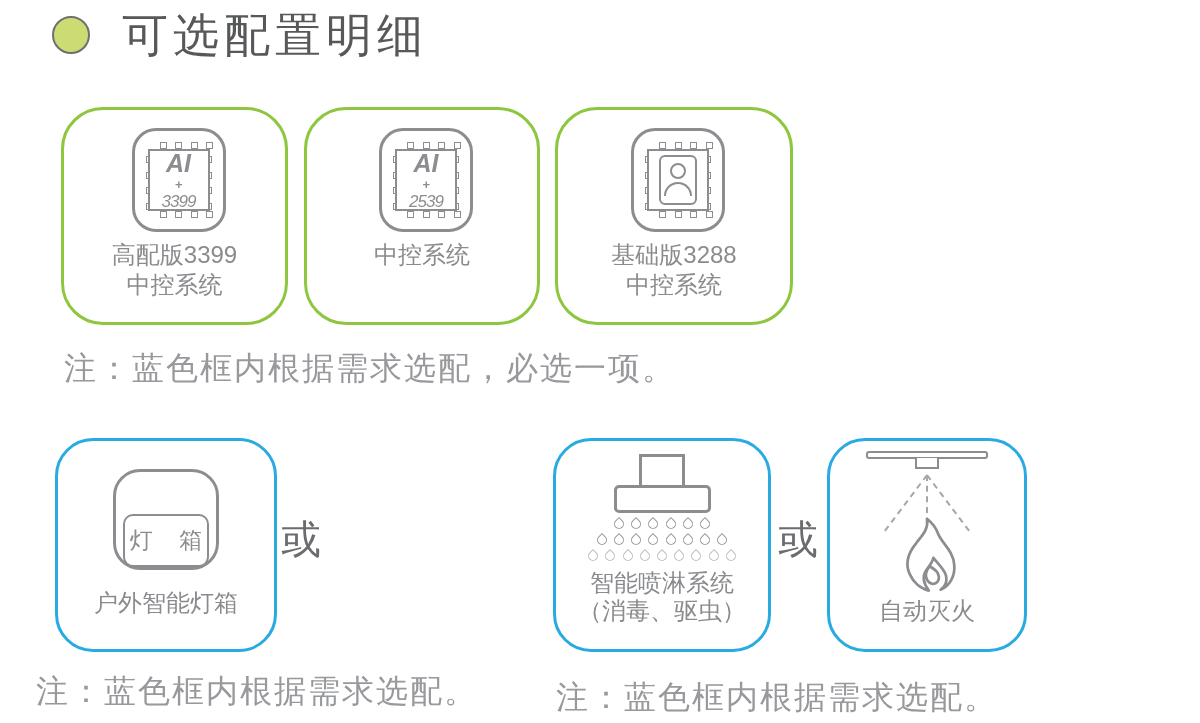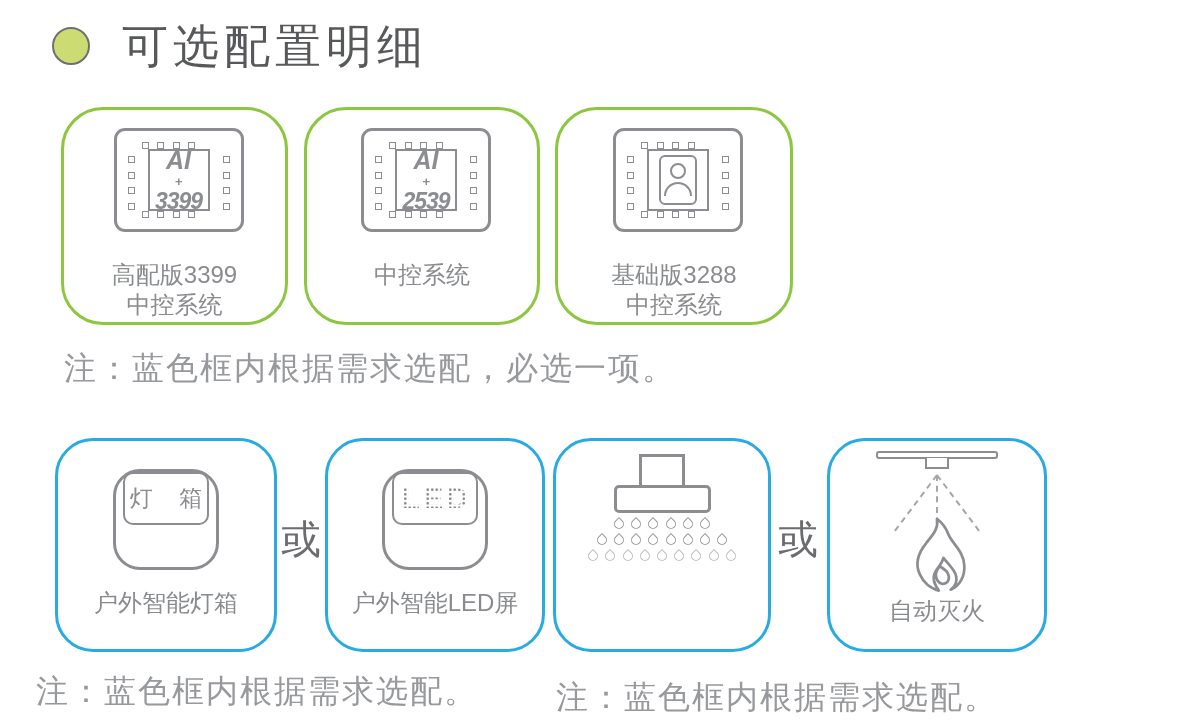--- a/index.html
+++ b/index.html
@@ -4,74 +4,74 @@
 <style>
   * { margin:0; padding:0; box-sizing:border-box; }
   html,body { background:#ffffff; }
   .canvas {
     position:relative; width:1200px; height:723px; background:#ffffff;
     font-family:"Liberation Sans","DejaVu Sans",sans-serif; overflow:hidden;
     color:#898b8e;
   }
 
   
-  .hdr { position:absolute; left:52px; top:21px; display:flex; align-items:center; }
+  .hdr { position:absolute; left:52px; top:10px; display:flex; align-items:center; }
   .bullet { width:38px; height:38px; border-radius:50%; background:#ccdb72;
             border:2px solid #6e6f72; margin-right:32px; flex:0 0 auto; }
   .titles { display:flex; align-items:baseline; }
   .title-zh { font-size:46px; color:#57585a; letter-spacing:5px; line-height:1.1; }
   .title-en { font-size:31px; color:#8dc63f; margin-left:12px; letter-spacing:0.5px; }
 
   
   .box { position:absolute; border:3px solid; display:flex; flex-direction:column;
          align-items:center; background:#fff; }
   .box.green { top:107px; height:218px; border-color:#8dc63f; border-radius:42px; }
   .box.blue  { top:438px; height:214px; border-color:#29abe2; border-radius:38px; }
   .b1 { left:61px;  width:227px; }
   .b2 { left:304px; width:236px; }
   .b3 { left:555px; width:238px; }
   .b4 { left:806px; width:237px; }
   .c1 { left:55px;  width:222px; }
   .c2 { left:325px; width:220px; }
   .c3 { left:553px; width:218px; }
-  .c4 { left:827px; width:220px; }
-
-  .lbl { margin-top:28px; text-align:center; color:#898b8e; font-size:24px; line-height:30px; }
+  .c4 { left:827px; width:200px; }
+
+  .lbl { margin-top:8px; text-align:center; color:#898b8e; font-size:24px; line-height:30px; }
   .late .lbl { margin-top:28px; }
 
   
-  .chip { position:relative; width:130px; height:104px; border:3px solid #8b8d90;
-          border-radius:11px; margin-top:18px; flex:0 0 auto;margin-left:8px; }
+  .chip { position:relative; width:94px; height:104px; border:3px solid #8b8d90;
+          border-radius:24px; margin-top:18px; flex:0 0 auto;margin-left:8px; }
   .late .chip { margin-top:25px; }
   .chip-core { position:absolute; left:50%; top:50%; transform:translate(-50%,-50%);
                width:62px; height:62px; border:2.5px solid #8b8d90;
                display:flex; align-items:center; justify-content:center; background:#fff; z-index:2; }
   .pin { position:absolute; width:7px; height:7px; border:1.5px solid #8b8d90; background:#fff; }
   .chip-txt { font-style:italic; color:#8b8d90; text-align:center; line-height:1; }
   .chip-txt .ct1 { display:block; font-size:25px; font-weight:600; }
   .chip-txt .ctp { display:block; font-size:13px; margin:2px 0; font-weight:600; }
-  .chip-txt .ct2 { display:block; font-size:23px; font-weight:700; letter-spacing:-1px; }
+  .chip-txt .ct2 { display:block; font-size:17px; font-weight:400; letter-spacing:-1px; }
   .face-frame { width:38px; height:50px; border:2.5px solid #8b8d90; border-radius:6px;
                 display:flex; flex-direction:column; align-items:center; overflow:hidden; }
   .face-head { width:16px; height:16px; border:2.5px solid #8b8d90; border-radius:50%; margin-top:6px; }
   .face-body { width:28px; height:14px; border:2.5px solid #8b8d90; border-bottom:none;
                border-radius:14px 14px 0 0; margin-top:3px; }
   .inner-sq { width:40px; height:40px; border:2.5px solid #8b8d90; }
 
   
   .note { position:absolute; font-size:32px; color:#97999c; letter-spacing:2px; white-space:nowrap; }
   .note-req { left:64px; top:347px; }
   .note-opt-left  { left:36px; top:670px; }
   .note-opt-right { left:556px; top:676px; }
   .or { position:absolute; font-size:40px; color:#6b6c6f; top:512px; }
   .or1 { left:281px; } .or2 { left:778px; }
 
   
   .sq { width:106px; height:101px; border:3px solid #8b8d90; border-radius:27px; margin-top:28px;
-        display:flex; align-items:flex-start; justify-content:center; flex:0 0 auto; }
+        display:flex; align-items:flex-end; justify-content:center; flex:0 0 auto; }
   .screen { width:86px; height:53px; border:2.5px solid #8b8d90; border-radius:10px;
             display:flex; align-items:center; justify-content:center; color:#8b8d90; }
   .lamp-text { font-size:23px; letter-spacing:10px; padding-left:10px; white-space:nowrap; }
   .led-text { font-size:29px; font-weight:bold; letter-spacing:4px; padding-left:4px; color:#9b9da0; }
   @supports (-webkit-background-clip: text) {
     .led-text { color:transparent;
       background-image:radial-gradient(#84868a 1.1px, transparent 1.45px);
       background-size:4.5px 4.5px;
       -webkit-background-clip:text; background-clip:text; }
   }
@@ -213,28 +213,20 @@
     <div class="sq">
       <div class="screen lamp-text">灯 箱</div>
     </div>
     <div class="lbl">
       <div>户外智能灯箱</div>
     </div>
   </div>
 
   <span class="or or1">或</span>
 
-  <div class="box blue c2">
-    <div class="sq">
-      <div class="screen led-text">LED</div>
-    </div>
-    <div class="lbl">
-      <div>户外智能LED屏</div>
-    </div>
-  </div>
 
   <div class="box blue c3">
     <div class="spr">
       <div class="spr-top"></div>
       <div class="spr-base"></div>
       <div class="drops">
           <i class="drop"></i>
           <i class="drop"></i>
           <i class="drop"></i>
           <i class="drop"></i>
@@ -255,20 +247,24 @@
           <i class="drop"></i>
           <i class="drop"></i>
           <i class="drop"></i>
           <i class="drop"></i>
           <i class="drop"></i>
           <i class="drop"></i>
           <i class="drop"></i>
           <i class="drop"></i>
           <i class="drop"></i>
         </div>
+    </div>
+    <div class="lbl">
+      <div>智能喷淋系统</div>
+      <div>（消毒、驱虫）</div>
     </div>
   </div>
 
   <span class="or or2">或</span>
 
   <div class="box blue c4">
     <div class="fire">
       <div class="ceiling"></div>
       <div class="mount"></div>
       <div class="spray v"></div>

